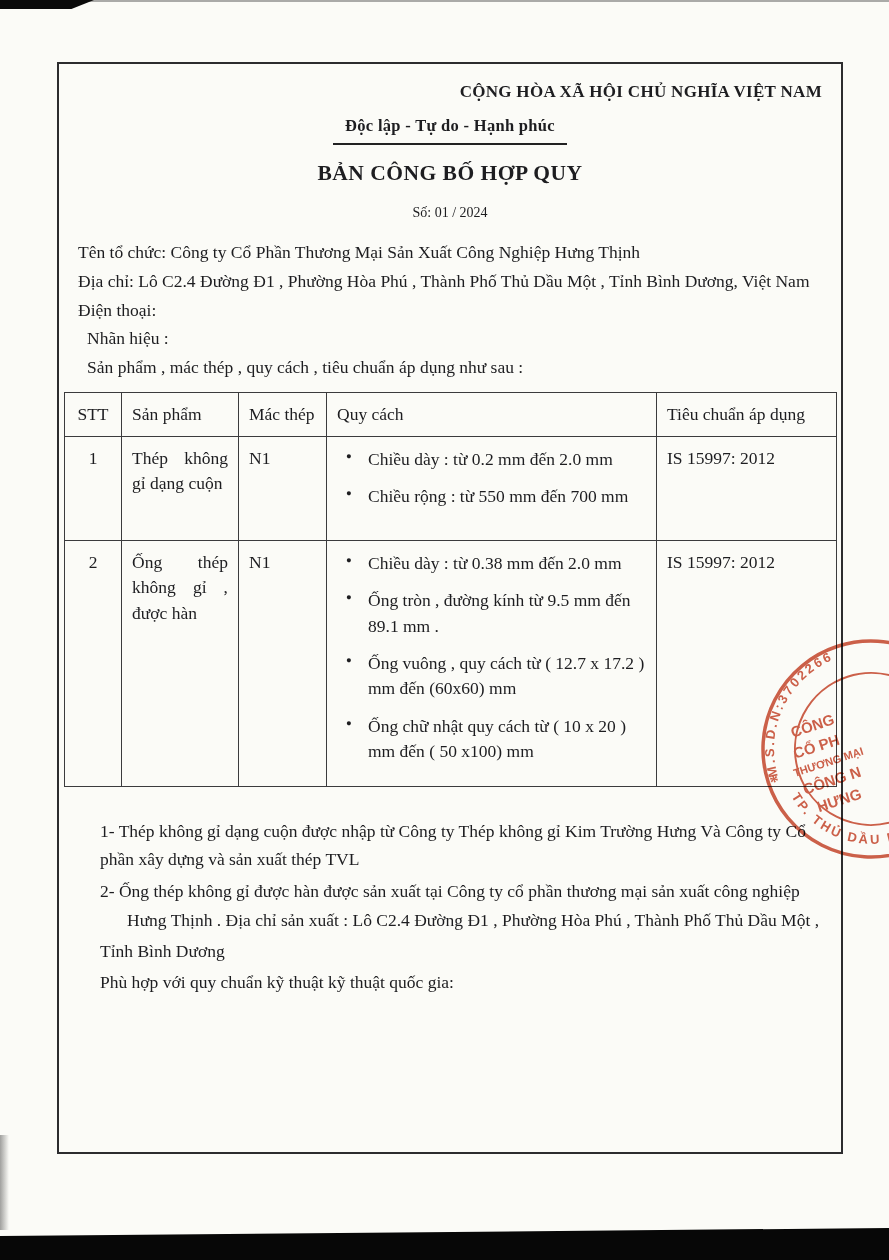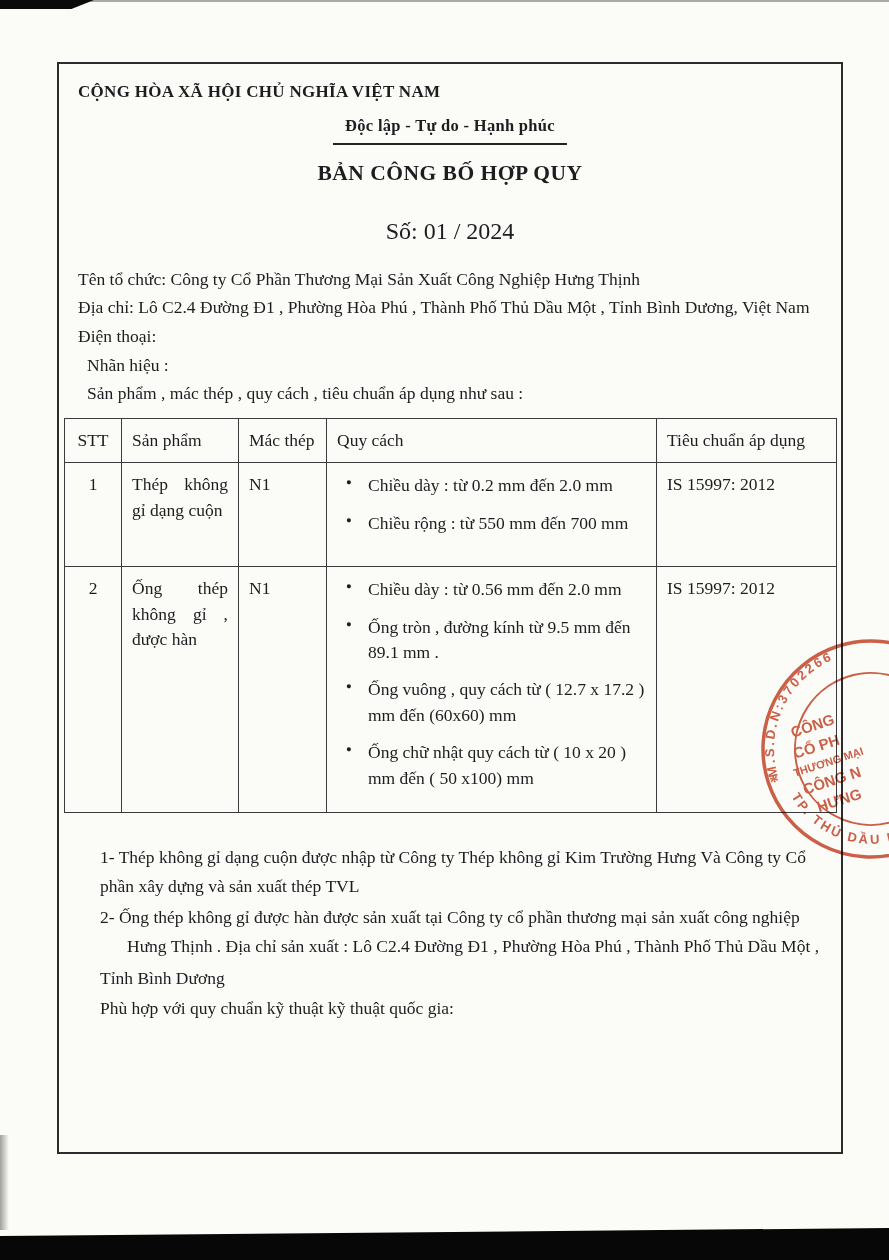--- a/index.html
+++ b/index.html
@@ -23,26 +23,26 @@
     background: linear-gradient(to right, rgba(50,50,50,.45), rgba(50,50,50,0)); }
 
   
   .frame {
     position: absolute; left: 57px; top: 62px;
     width: 786px; height: 1092px;
     border: 2px solid #2c2c2e;
     padding: 14px 19px 0 19px;
     font-size: 17.5px; line-height: 1.64;
   }
-  .nation { text-align: left; font-weight: bold; font-size: 17px; letter-spacing: .3px; }
+  .nation { text-align: right; font-weight: bold; font-size: 17px; letter-spacing: .3px; }
   .motto-wrap { text-align: center; margin-top: 5px; }
   .motto { display: inline-block; font-weight: bold; font-size: 16.5px;
     border-bottom: 2px solid #222; padding: 0 12px 4px 12px; letter-spacing: .3px; }
   .doc-title { text-align: center; font-size: 21.5px; font-weight: bold; letter-spacing: .5px; margin-top: 11px; }
-  .doc-number { text-align: center; font-size: 24px; margin-top: 21px; }
+  .doc-number { text-align: center; font-size: 14px; margin-top: 11px; }
 
   .body-block { margin-top: 13px; }
   .body-block p { margin: 0; }
   .ind { padding-left: 9px; }
   .product-line strong { font-weight: bold; }
 
   
   table.products {
     border-collapse: collapse;
     margin: 10px -14px 0 -14px;
@@ -152,21 +152,21 @@
             </ul>
           </td>
           <td>IS 15997: 2012</td>
         </tr>
         <tr class="r2">
           <td class="c-stt">2</td>
           <td class="c-product">Ống thép không gỉ , được hàn</td>
           <td class="c-grade">N1</td>
           <td>
             <ul class="qlist">
-              <li>Chiều dày : từ 0.56 mm đến 2.0 mm</li>
+              <li>Chiều dày : từ 0.38 mm đến 2.0 mm</li>
               <li>Ống tròn , đường kính từ 9.5 mm đến 89.1 mm .</li>
               <li>Ống vuông , quy cách từ ( 12.7 x 17.2 ) mm đến (60x60) mm</li>
               <li>Ống chữ nhật quy cách từ ( 10 x 20 ) mm đến ( 50 x100) mm</li>
             </ul>
           </td>
           <td>IS 15997: 2012</td>
         </tr>
       </tbody>
     </table>
 

